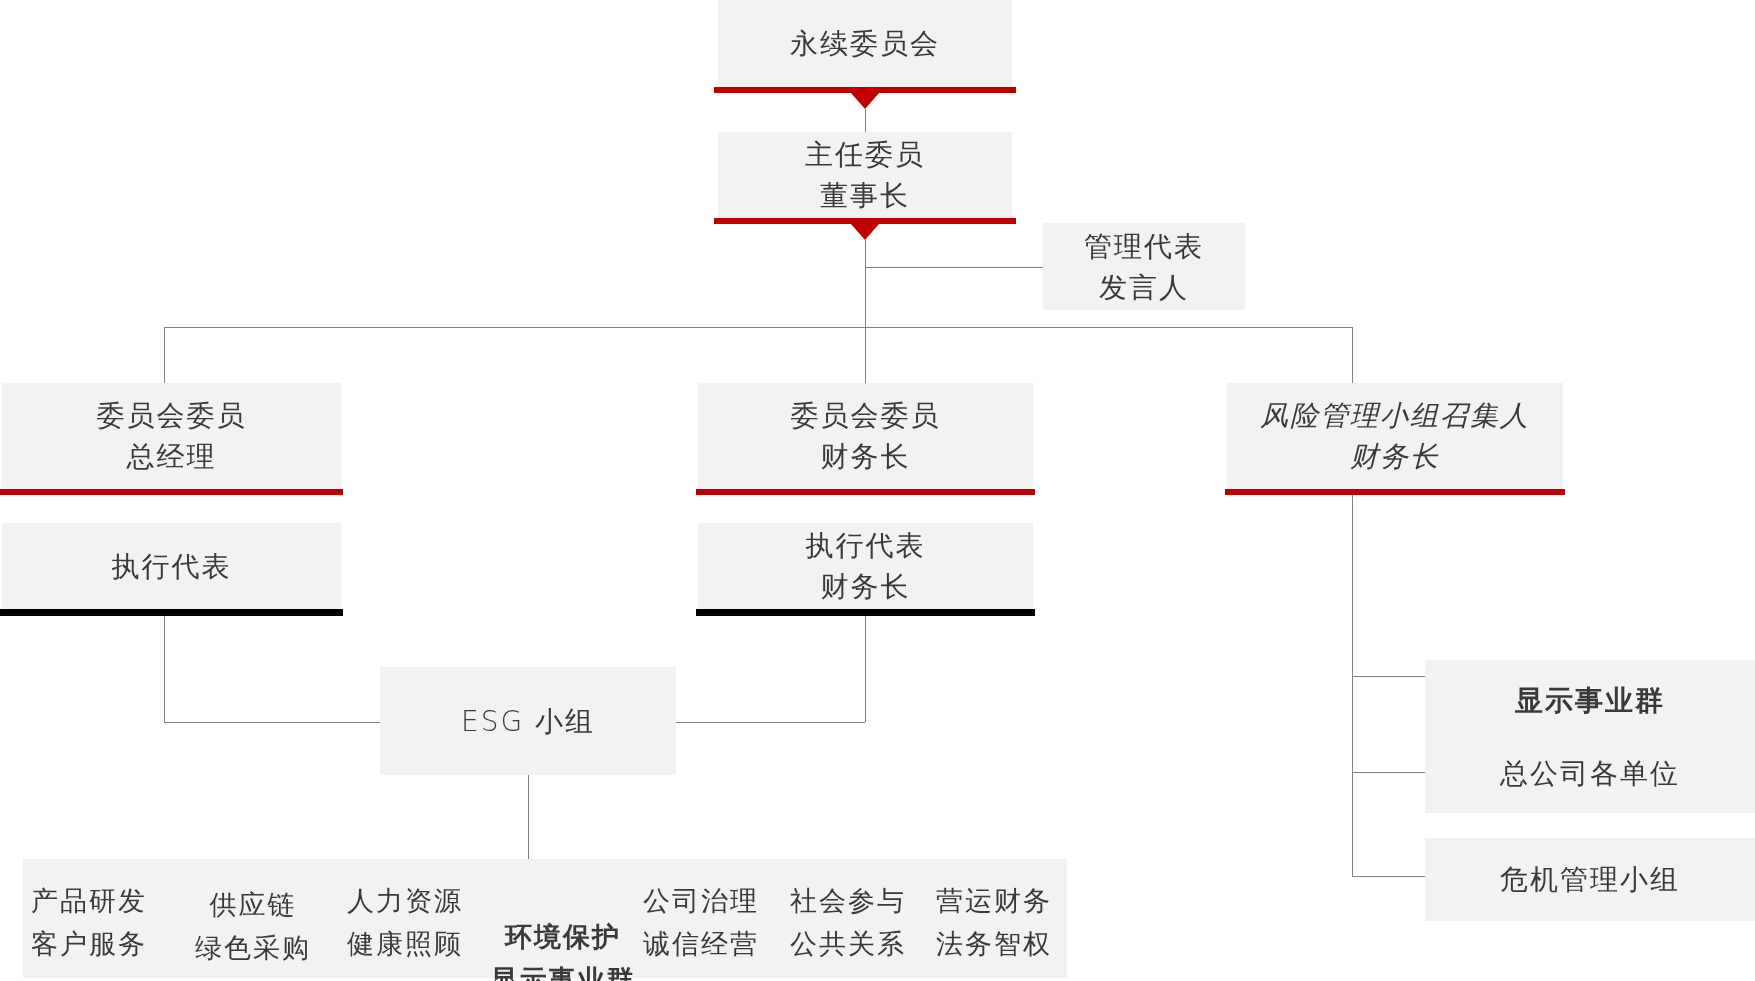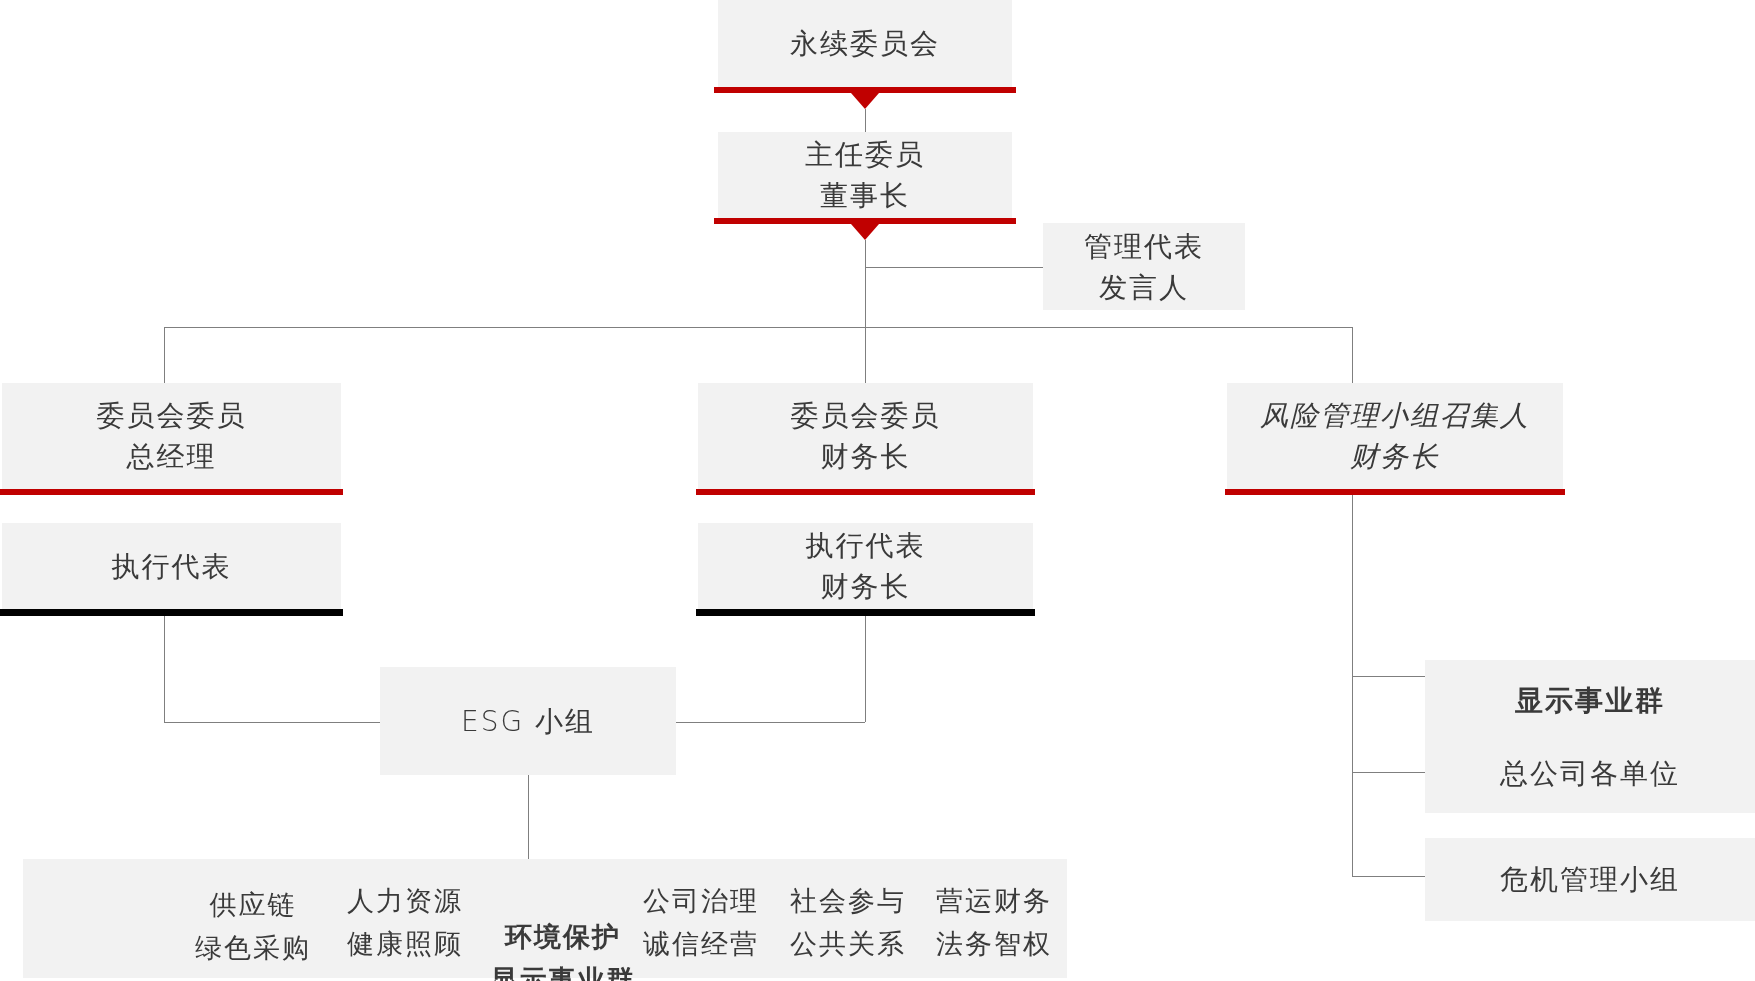--- a/index.html
+++ b/index.html
@@ -102,20 +102,24 @@
     <div class="ln">财务长</div>
   </div>
   <div class="bar-red" style="left:1225px;top:489px;width:340px;"></div>
 
   <div class="box" style="left:380px;top:667px;width:296px;height:108px;">
     <div class="ln">ESG 小组</div>
   </div>
 
   <div class="box" style="left:23px;top:859px;width:1044px;height:119px;"></div>
 
+  <div class="col" style="left:14px;top:880px;">
+    <div>产品研发</div>
+    <div>客户服务</div>
+  </div>
   <div class="col" style="left:178px;top:884px;">
     <div>供应链</div>
     <div>绿色采购</div>
   </div>
   <div class="col" style="left:330px;top:880px;">
     <div>人力资源</div>
     <div>健康照顾</div>
   </div>
   <div class="col" style="left:488px;top:916px;font-weight:bold;">
     <div>环境保护</div>

